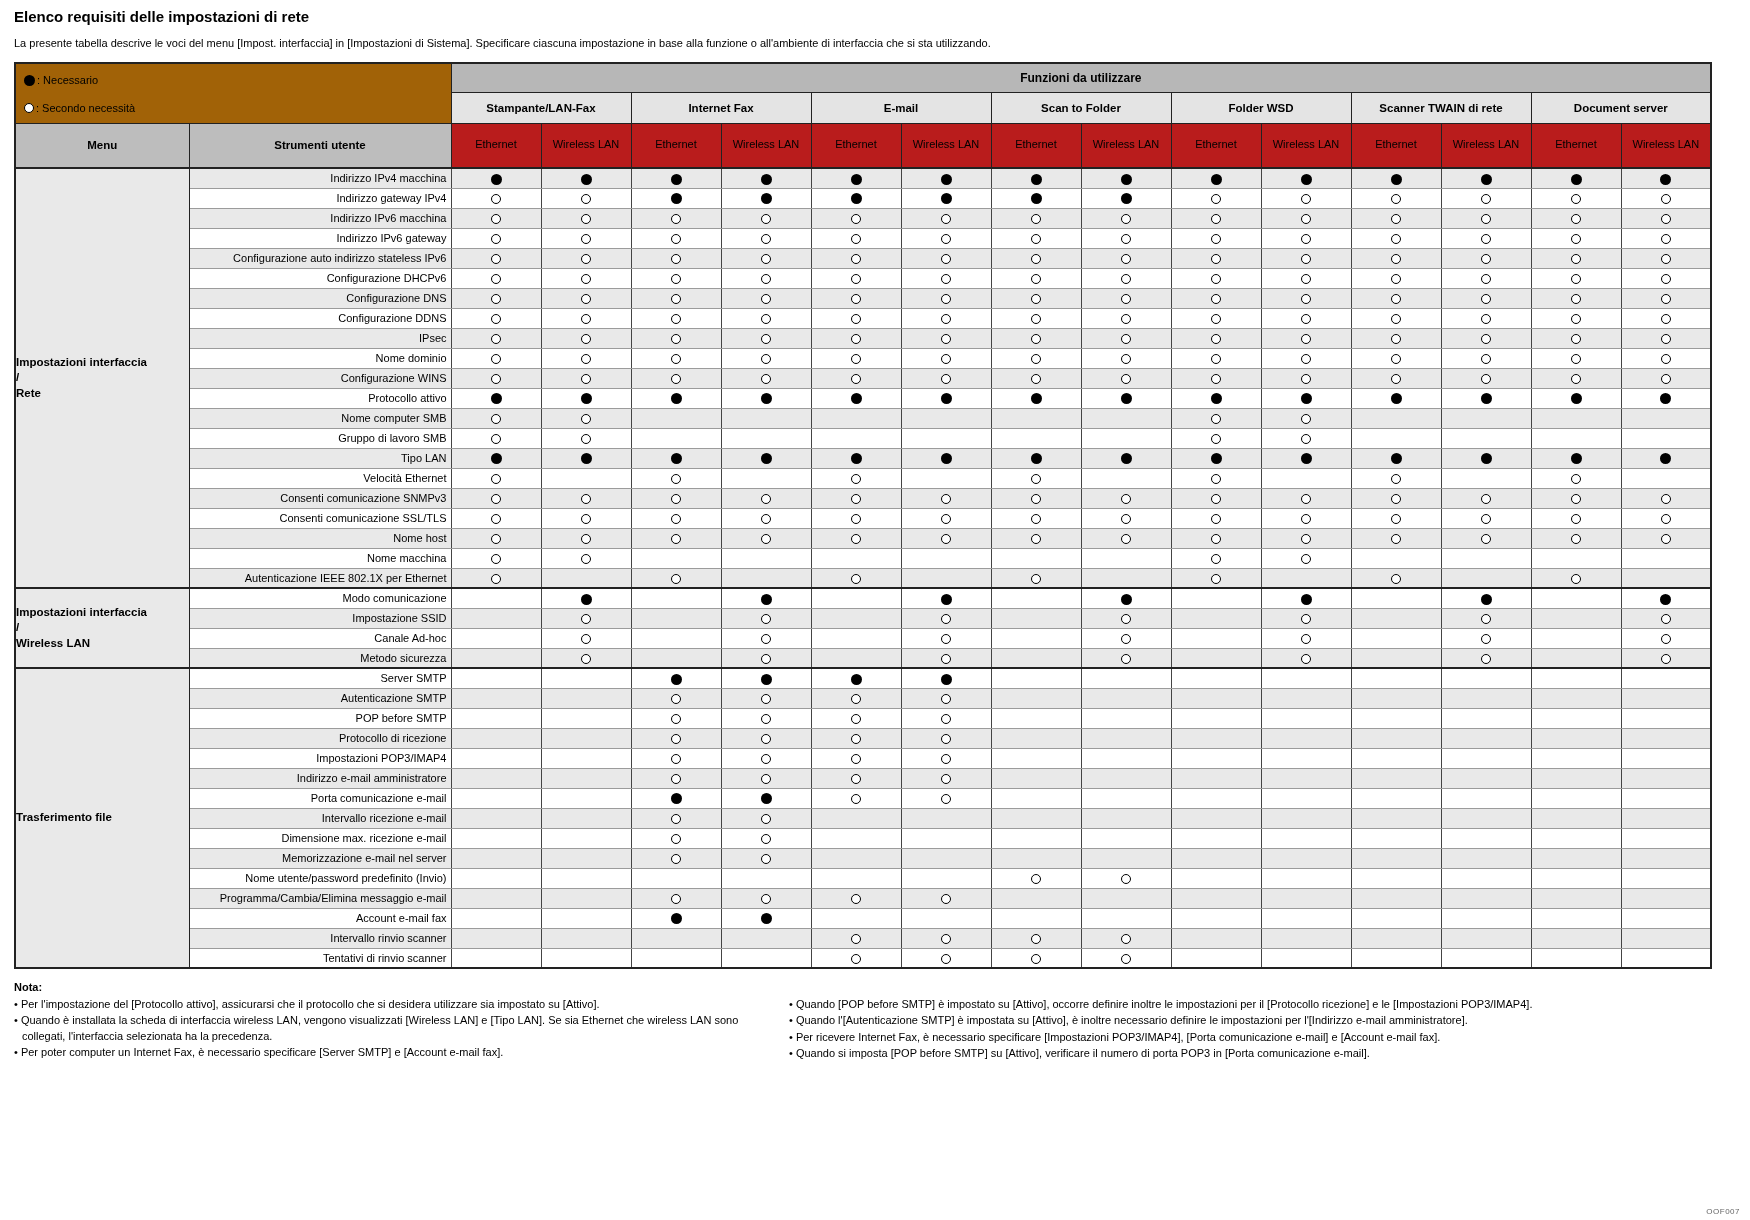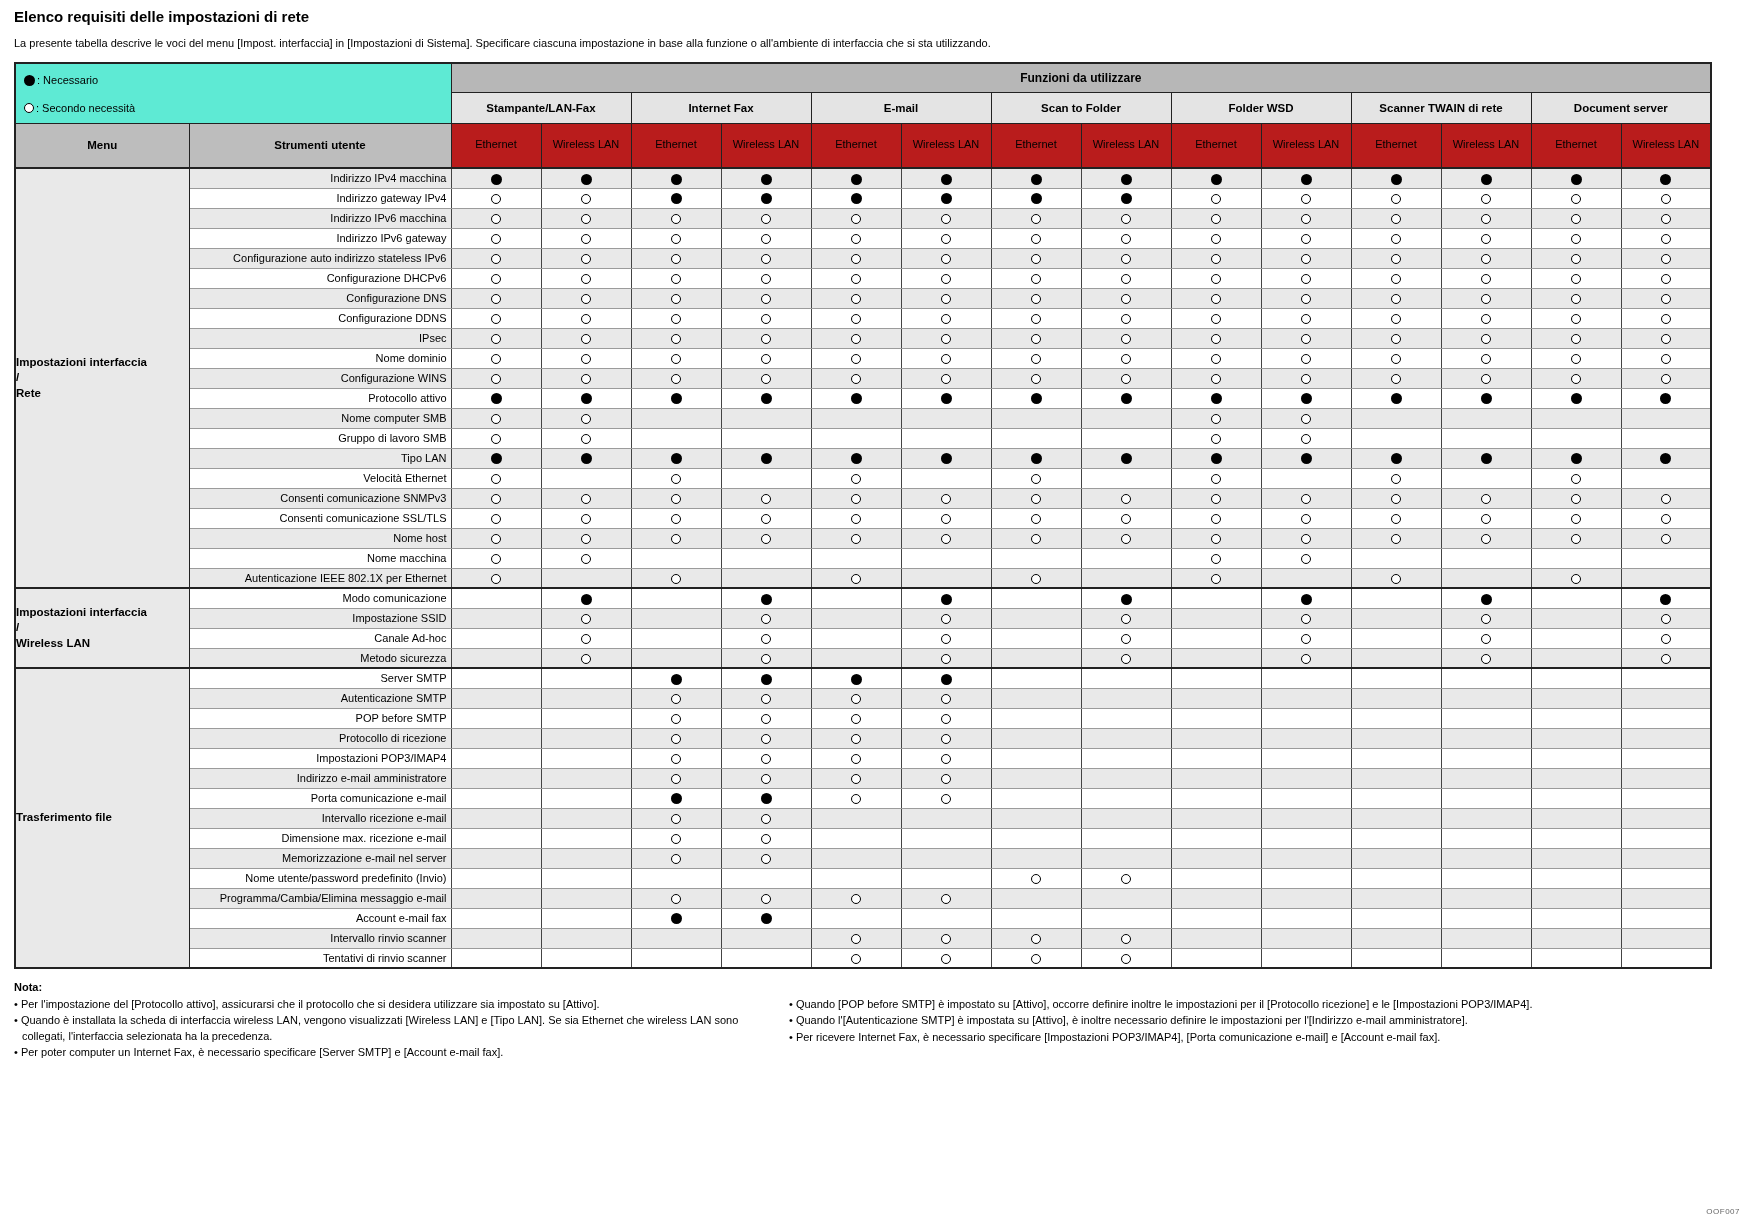--- a/index.html
+++ b/index.html
@@ -12,21 +12,21 @@
   .intro { font-size:11px; margin:0 0 13px 0; }
 
   table.req { border-collapse:collapse; table-layout:fixed; width:1694px;
     border:2px solid #222; }
   col.c-menu  { width:174px; }
   col.c-tools { width:262px; }
   col.c-data  { width:90px; }
 
   th, td { padding:0; font-weight:normal; }
 
-  td.blank-corner { border:none; background:#5eead4; position:relative;margin-top:38px; }
+  td.blank-corner { border:none; background:#a16207; position:relative;margin-top:38px; }
   .legend { position:absolute; left:8px; top:2px; font-size:11px; }
   .legend-row { display:flex; align-items:center; height:28px; }
 
   th.func-bar { background:#b7b7b7; border:1px solid #222; font-size:12px;
     font-weight:bold; height:29px; text-align:center; }
   th.grp { background:#e4e4e4; border:1px solid #222; font-size:11.5px;
     font-weight:bold; height:31px; text-align:center; }
   th.subcol { background:#b91c1c; border:1px solid #222; font-size:11px;
     font-weight:normal; height:45px; text-align:center; padding:2px 10px;
     line-height:1.25; }
@@ -834,18 +834,19 @@
           <div class="note-item">• Quando è installata la scheda di interfaccia wireless LAN, vengono visualizzati [Wireless LAN] e [Tipo LAN]. Se sia Ethernet che wireless LAN sono collegati, l'interfaccia selezionata ha la precedenza.</div>
           <div class="note-item">• Per poter computer un Internet Fax, è necessario specificare [Server SMTP] e [Account e-mail fax].</div>
         </div>
     </div>
     <div class="notes-right">
       <div class="notes-heading" style="visibility:hidden">&nbsp;</div>
       <div id="notes-right-list">
           <div class="note-item">• Quando [POP before SMTP] è impostato su [Attivo], occorre definire inoltre le impostazioni per il [Protocollo ricezione] e le [Impostazioni POP3/IMAP4].</div>
           <div class="note-item">• Quando l'[Autenticazione SMTP] è impostata su [Attivo], è inoltre necessario definire le impostazioni per l'[Indirizzo e-mail amministratore].</div>
           <div class="note-item">• Per ricevere Internet Fax, è necessario specificare [Impostazioni POP3/IMAP4], [Porta comunicazione e-mail] e [Account e-mail fax].</div>
+          <div class="note-item">• Quando si imposta [POP before SMTP] su [Attivo], verificare il numero di porta POP3 in [Porta comunicazione e-mail].</div>
         </div>
     </div>
   </div>
 </div>
 
 <div class="doc-code">OOF007</div>
 
 </body></html>

